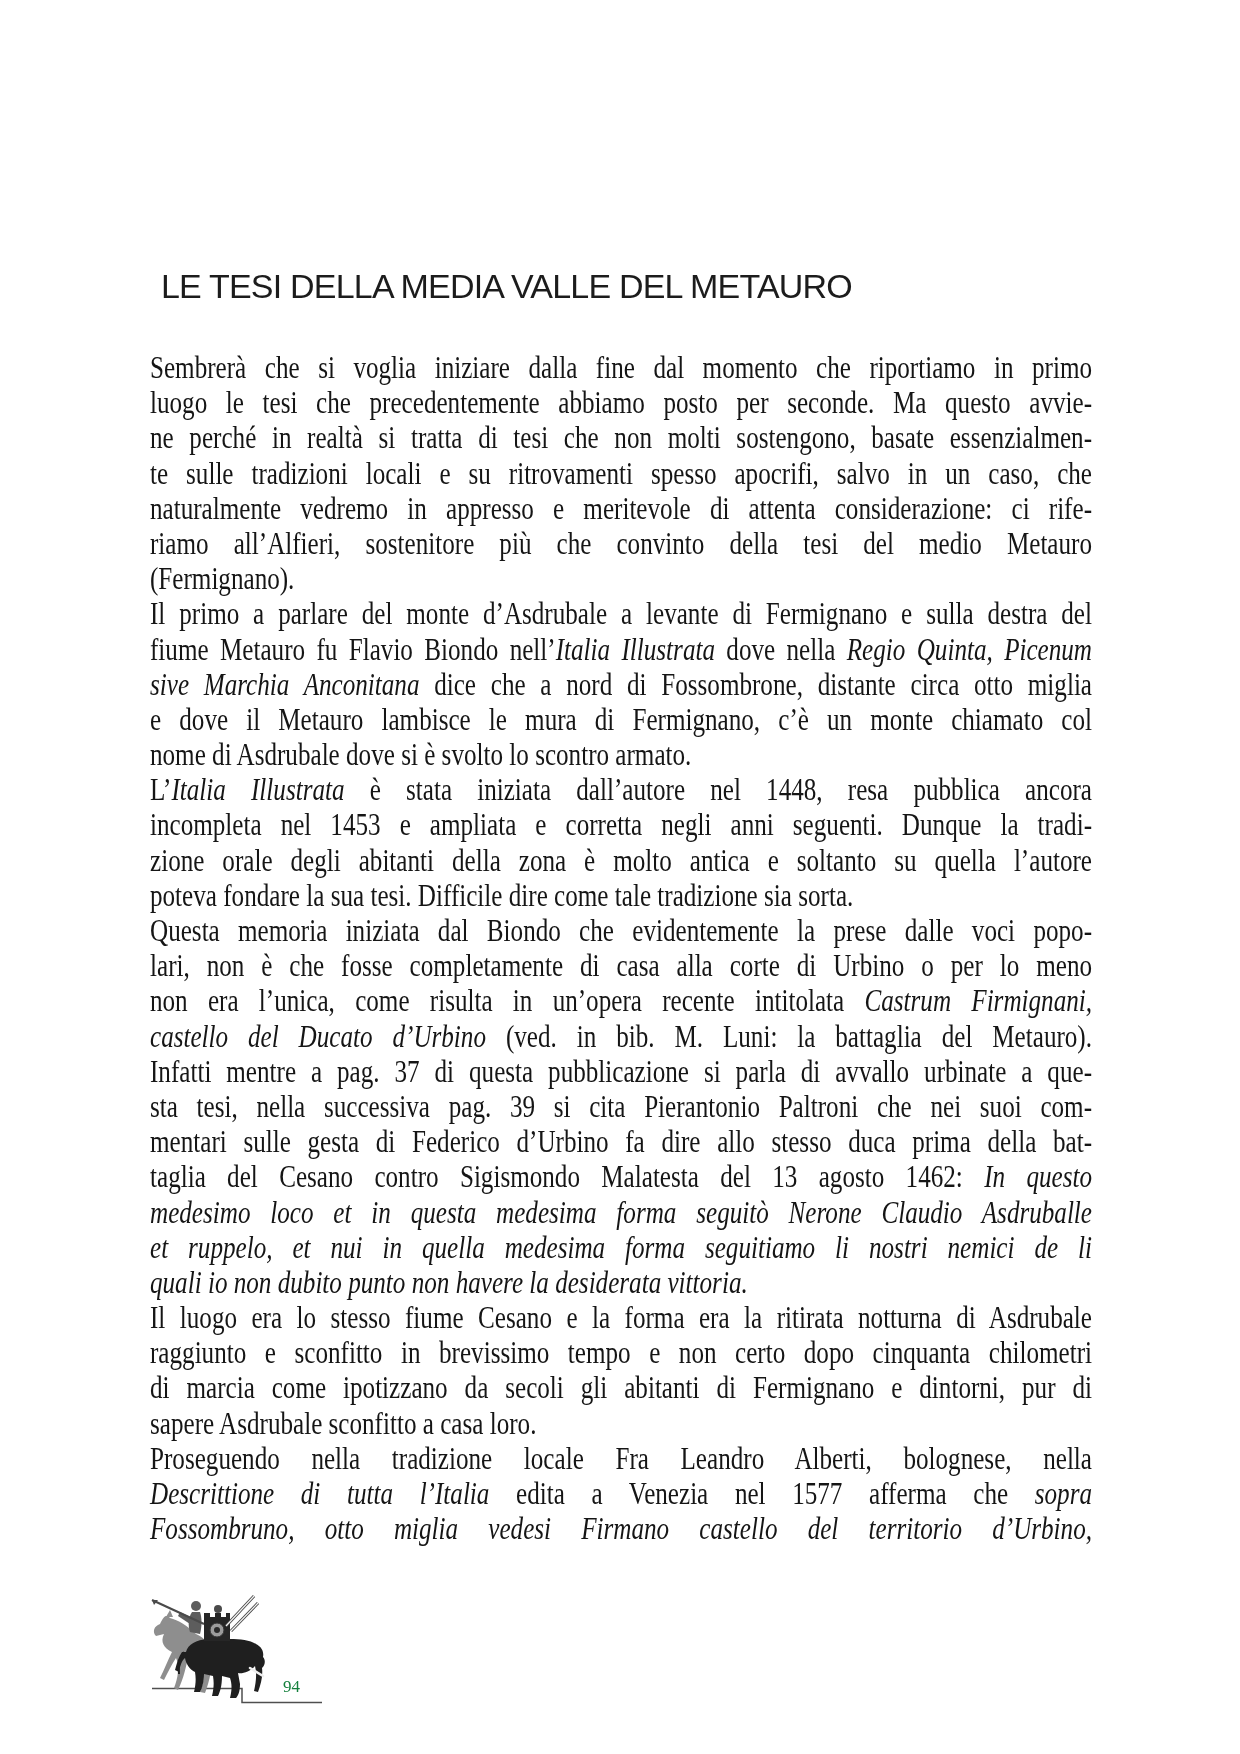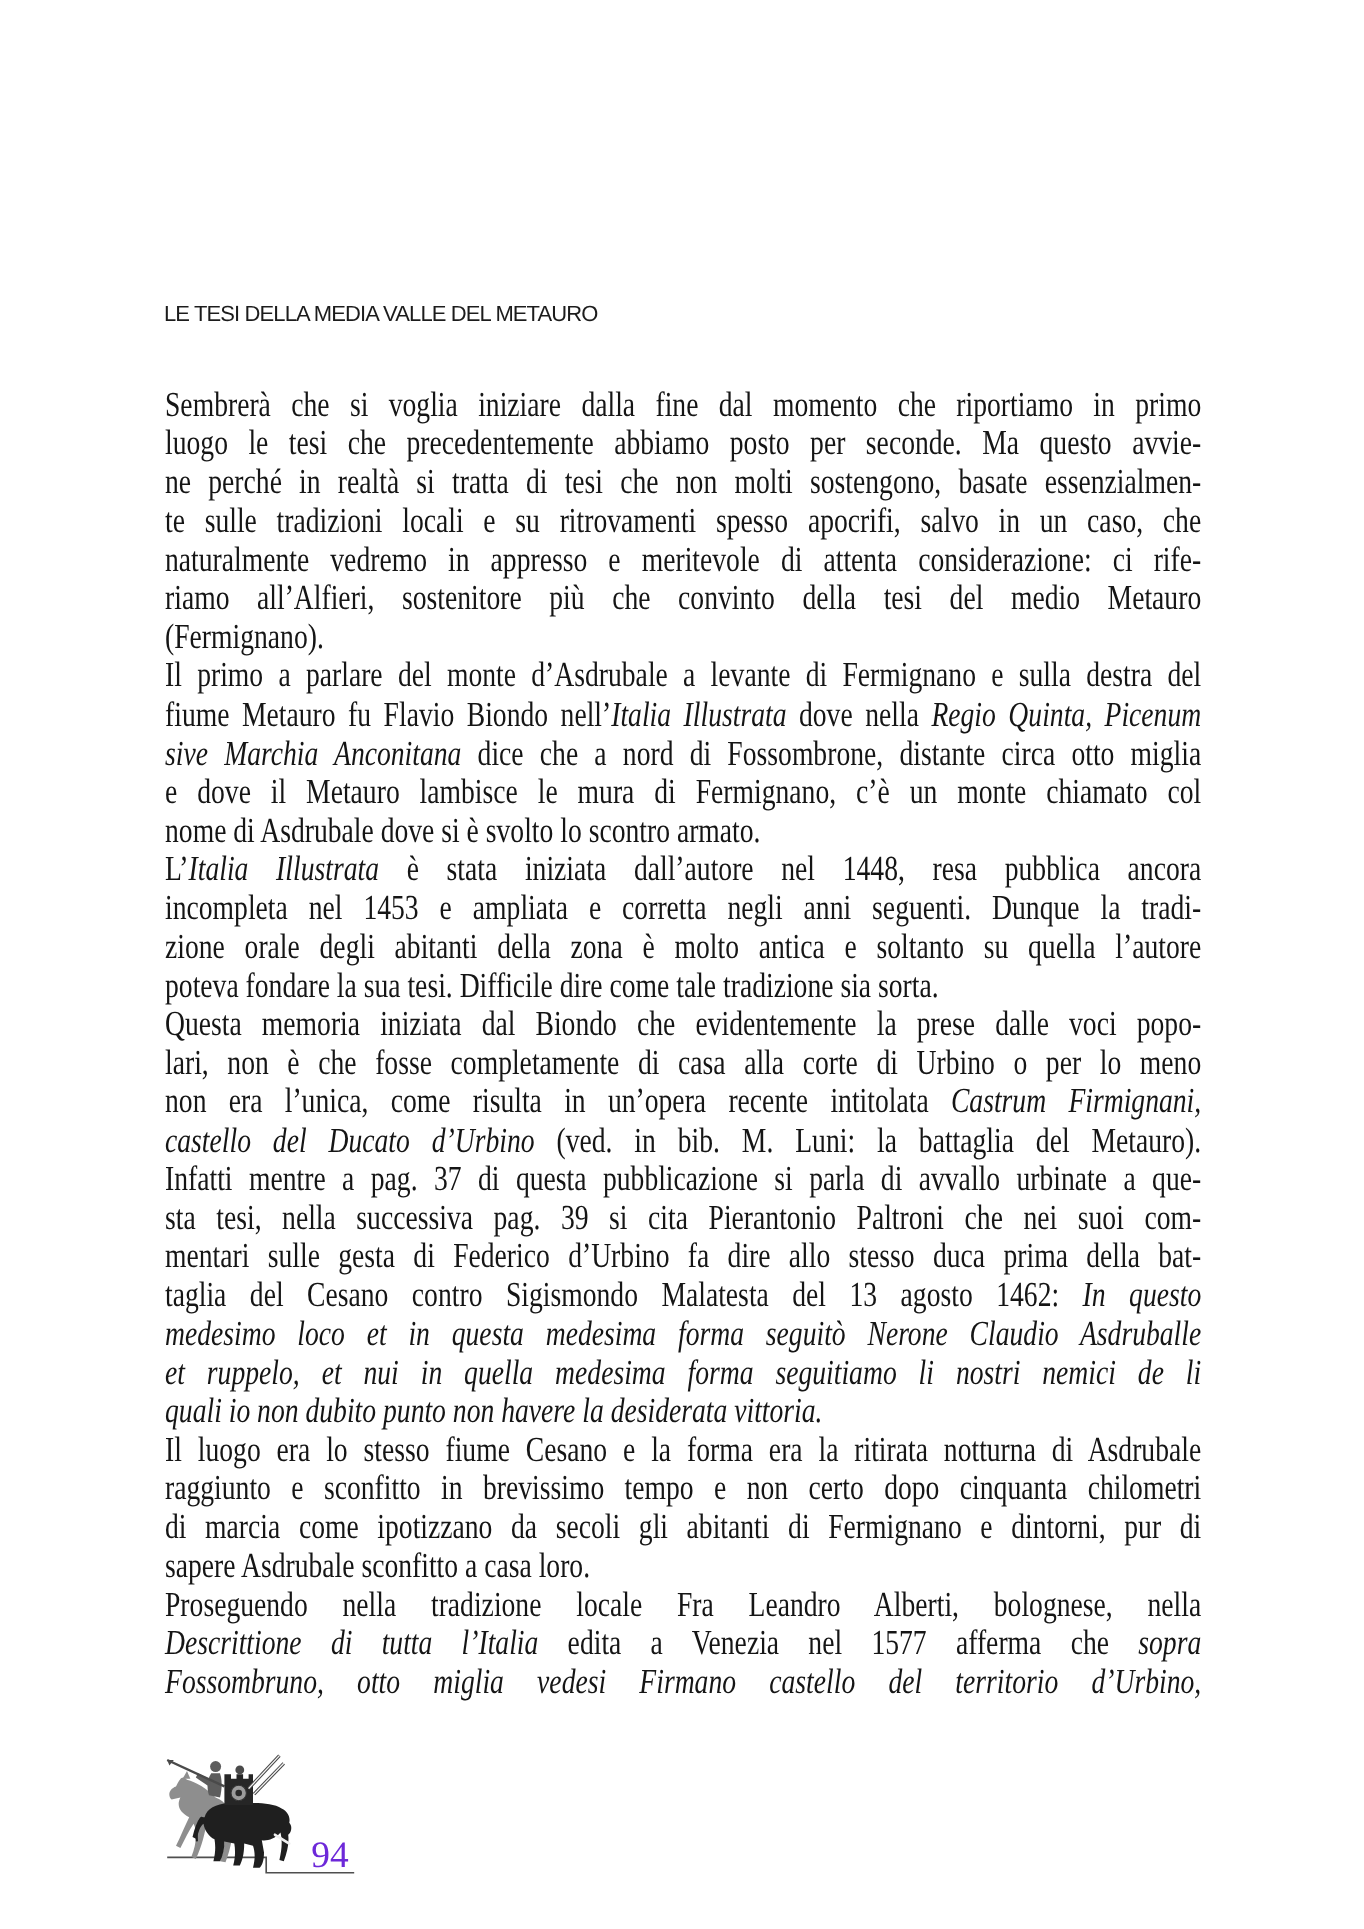--- a/index.html
+++ b/index.html
@@ -6,44 +6,44 @@
   body{
     width:1240px;height:1754px;
     background:#ffffff;
     position:relative;
     font-family:"Liberation Serif", serif;
     color:#151515;
     overflow:hidden;
   }
   .page{position:absolute;inset:0;}
   .heading{
-    position:absolute;left:149px;top:271px;
+    position:absolute;left:161px;top:271px;
     font-family:"Liberation Sans", sans-serif;
-    font-size:20px;line-height:30px;letter-spacing:-0.8px;
+    font-size:34px;line-height:30px;letter-spacing:-0.8px;
     color:#1c1c1c;white-space:nowrap;
   }
   .body-text{
     position:absolute;left:150px;top:350px;
     width:1200px;
     transform:scaleX(0.785);
     transform-origin:left top;
     font-size:32px;line-height:35.2px;
   }
   .line{
     text-align:justify;
     text-align-last:justify;
     text-justify:inter-word;
     height:35.2px;
   }
   .line.noj{text-align:left;text-align-last:left;}
   .it{font-style:italic;}
   .footer-art{position:absolute;left:130px;top:1560px;width:240px;height:150px;}
   .pagenum{
     position:absolute;left:283px;top:1674px;
-    font-size:34px;line-height:25px;color:#6d28d9;
+    font-size:17px;line-height:25px;color:#15803d;
   }
 </style>
 </head>
 <body>
 
 <div class="page">
 
   <div class="heading">LE TESI DELLA MEDIA VALLE DEL METAURO</div>
 
   <div class="body-text">

